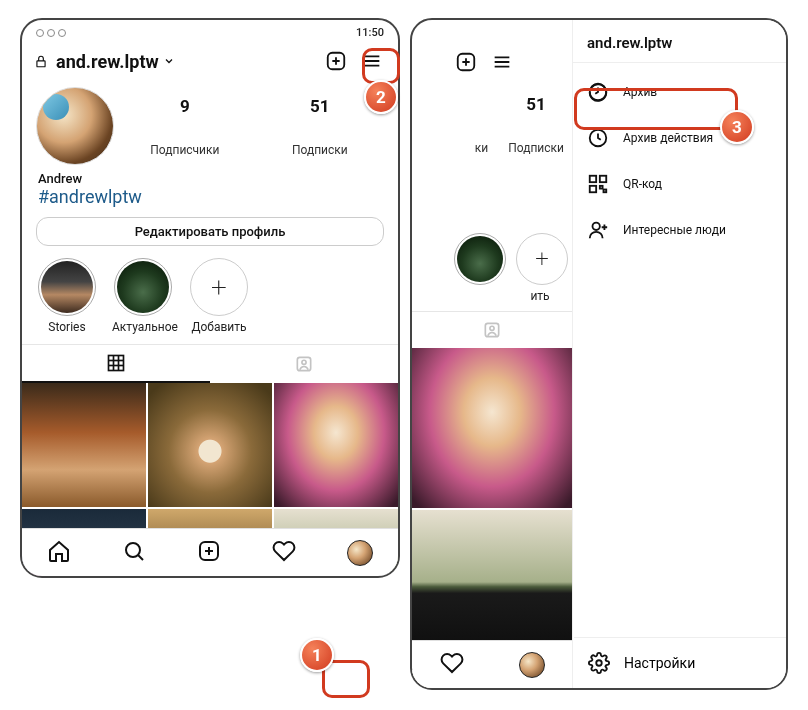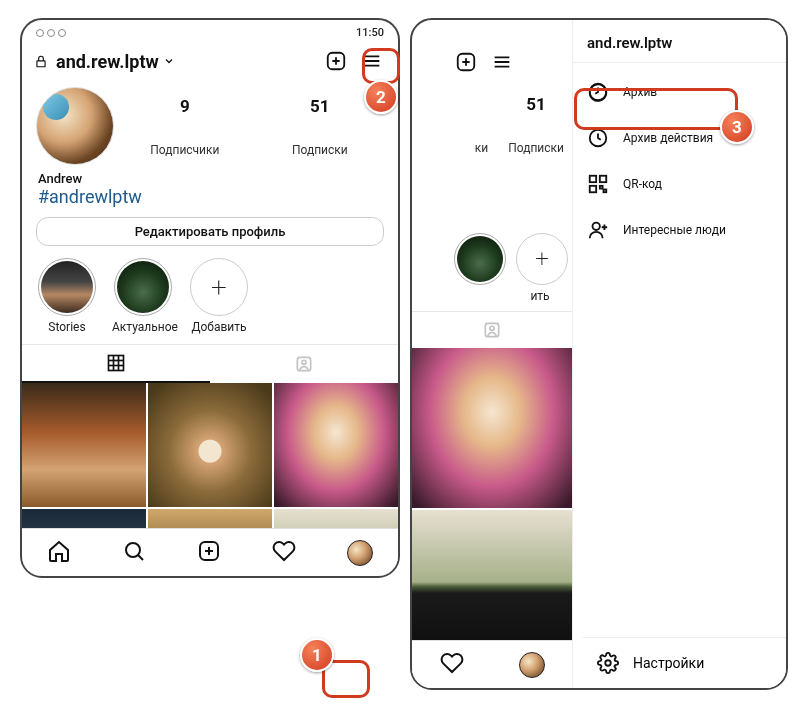--- a/index.html
+++ b/index.html
@@ -84,21 +84,21 @@
   .nav-avatar{width:26px;height:26px;border-radius:50%;background:radial-gradient(circle at 35% 35%, #f5e6c8 0%, #d4a373 40%, #6b4423 90%);border:1px solid #222;}
 
   
   .right-inner{display:flex;height:100%;}
   .right-left-strip{width:160px; position:relative; overflow:hidden;}
   .right-left-strip .header-row{padding-left:40px;}
   .right-menu{flex:1;background:#fff;border-left:1px solid #eee; position:relative;}
   .menu-header{padding:14px 14px 10px;font-size:15px;font-weight:600;color:#111;border-bottom:1px solid #eee;}
   .menu-list{padding:6px 0;}
   .menu-item{display:flex;align-items:center;gap:14px;padding:12px 14px;font-size:12px;color:#111;}
-  .menu-settings{position:absolute;left:10px;right:0;bottom:0;display:flex;align-items:center;gap:14px;padding:14px;border-top:1px solid #eee;font-size:14px;}
+  .menu-settings{position:absolute;left:1px;right:0;bottom:0;display:flex;align-items:center;gap:14px;padding:14px;border-top:1px solid #eee;font-size:14px;}
 
   
   .callout { position:absolute; border:3px solid #d13a1f; border-radius:10px; pointer-events:none; z-index:50;}
   .badge { position:absolute; width:34px; height:34px; border-radius:50%; background:radial-gradient(circle at 35% 30%, #f5825a, #d13a1f); color:#fff; font-weight:700; font-size:17px; display:flex; align-items:center; justify-content:center; border:2px solid #fff; box-shadow:0 1px 3px rgba(0,0,0,.4); z-index:60;}
 </style>
 </head>
 <body>
 
 <div class="frame phone-left">
   <div class="status-bar">

